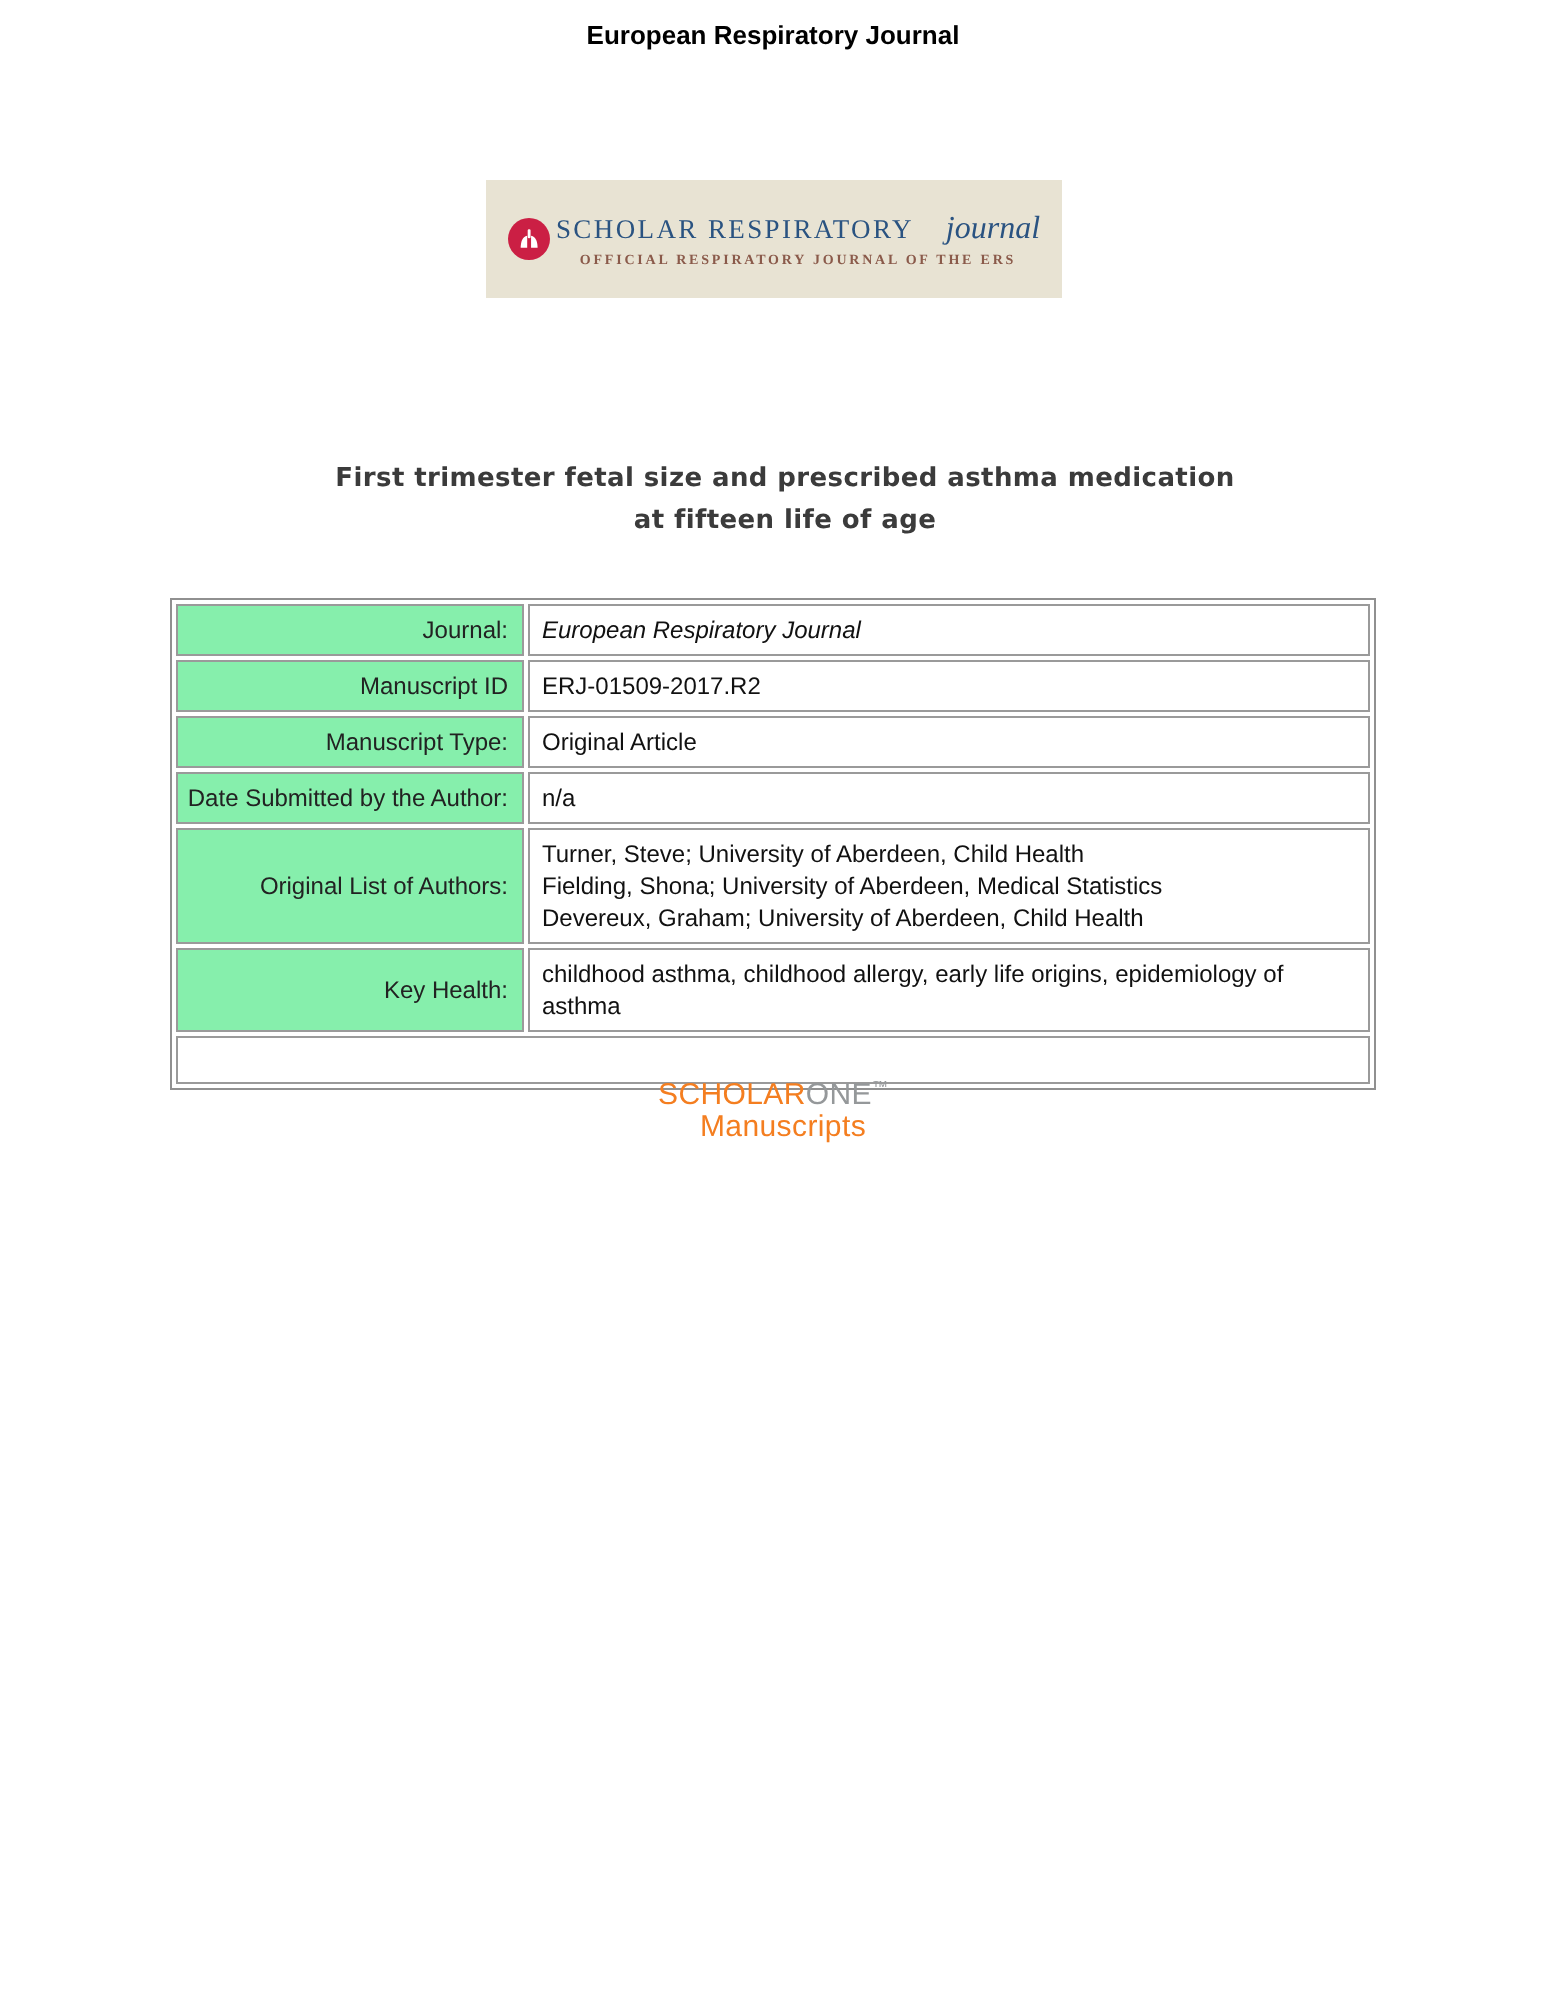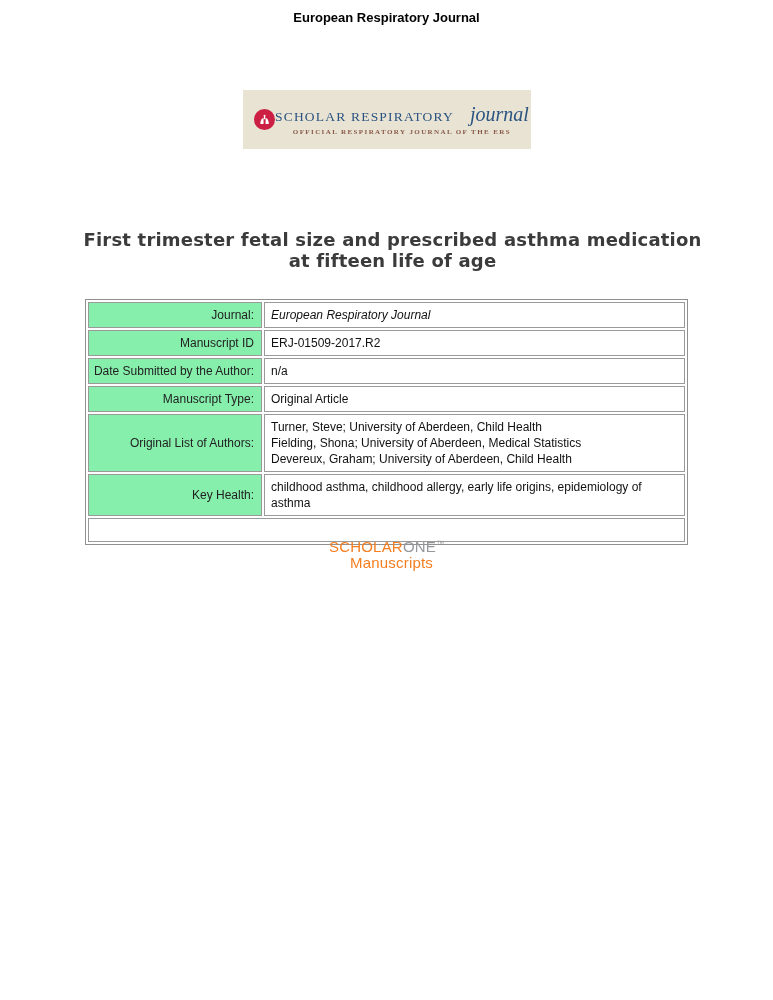--- a/index.html
+++ b/index.html
@@ -31,33 +31,33 @@
     background: #cb1f44;
     margin-left: 11px; flex: 0 0 auto;
     display: flex; align-items: center; justify-content: center;
   }
   .banner-text { flex: 1 1 auto; text-align: center; padding-right: 8px; }
   .banner-title {
     font-family: "Liberation Serif", serif;
     color: #2a5381; white-space: nowrap;
   }
   .banner-title .caps { font-size: 13.5px; letter-spacing: 1.2px; }
-  .banner-title .ital { font-size: 20px; font-style: italic; margin-left: 16px; }
+  .banner-title .ital { font-size: 16px; font-style: italic; margin-left: 16px; }
   .banner-subtitle {
     font-family: "Liberation Serif", serif;
     font-size: 7px; font-weight: bold; letter-spacing: 1.4px;
     color: #8a5a4a; margin-top: 2px; white-space: nowrap;
   }
 
   
   .title-block {
     position: absolute; top: 229px; left: 0; width: 773px;
     text-align: center;
     font-family: "DejaVu Sans", sans-serif;
-    font-size: 18px; font-weight: bold; color: #3b3b3b;
+    font-size: 13px; font-weight: bold; color: #3b3b3b;
     line-height: 21px; letter-spacing: 0.2px; padding-left: 12px;
   }
 
   
   .meta-table-wrap { position: absolute; top: 299px; left: 85px; width: 603px; }
   table.meta-table {
     width: 603px;
     border-collapse: separate; border-spacing: 2px;
     border: 1px solid #909090;
     font-size: 12px; line-height: 16px; color: #111;
@@ -119,26 +119,26 @@
     <tbody>
         <tr>
       <td class="lbl">Journal:</td>
       <td class="val italic">European Respiratory Journal</td>
     </tr>
     <tr>
       <td class="lbl">Manuscript ID</td>
       <td class="val">ERJ-01509-2017.R2</td>
     </tr>
     <tr>
+      <td class="lbl">Manuscript Type:</td>
+      <td class="val">Original Article</td>
+    </tr>
+    <tr>
       <td class="lbl">Date Submitted by the Author:</td>
       <td class="val">n/a</td>
-    </tr>
-    <tr>
-      <td class="lbl">Manuscript Type:</td>
-      <td class="val">Original Article</td>
     </tr>
     <tr>
       <td class="lbl">Original List of Authors:</td>
       <td class="val">Turner, Steve; University of Aberdeen, Child Health
 Fielding, Shona; University of Aberdeen, Medical Statistics
 Devereux, Graham; University of Aberdeen, Child Health</td>
     </tr>
     <tr>
       <td class="lbl">Key Health:</td>
       <td class="val">childhood asthma, childhood allergy, early life origins, epidemiology of asthma</td>

